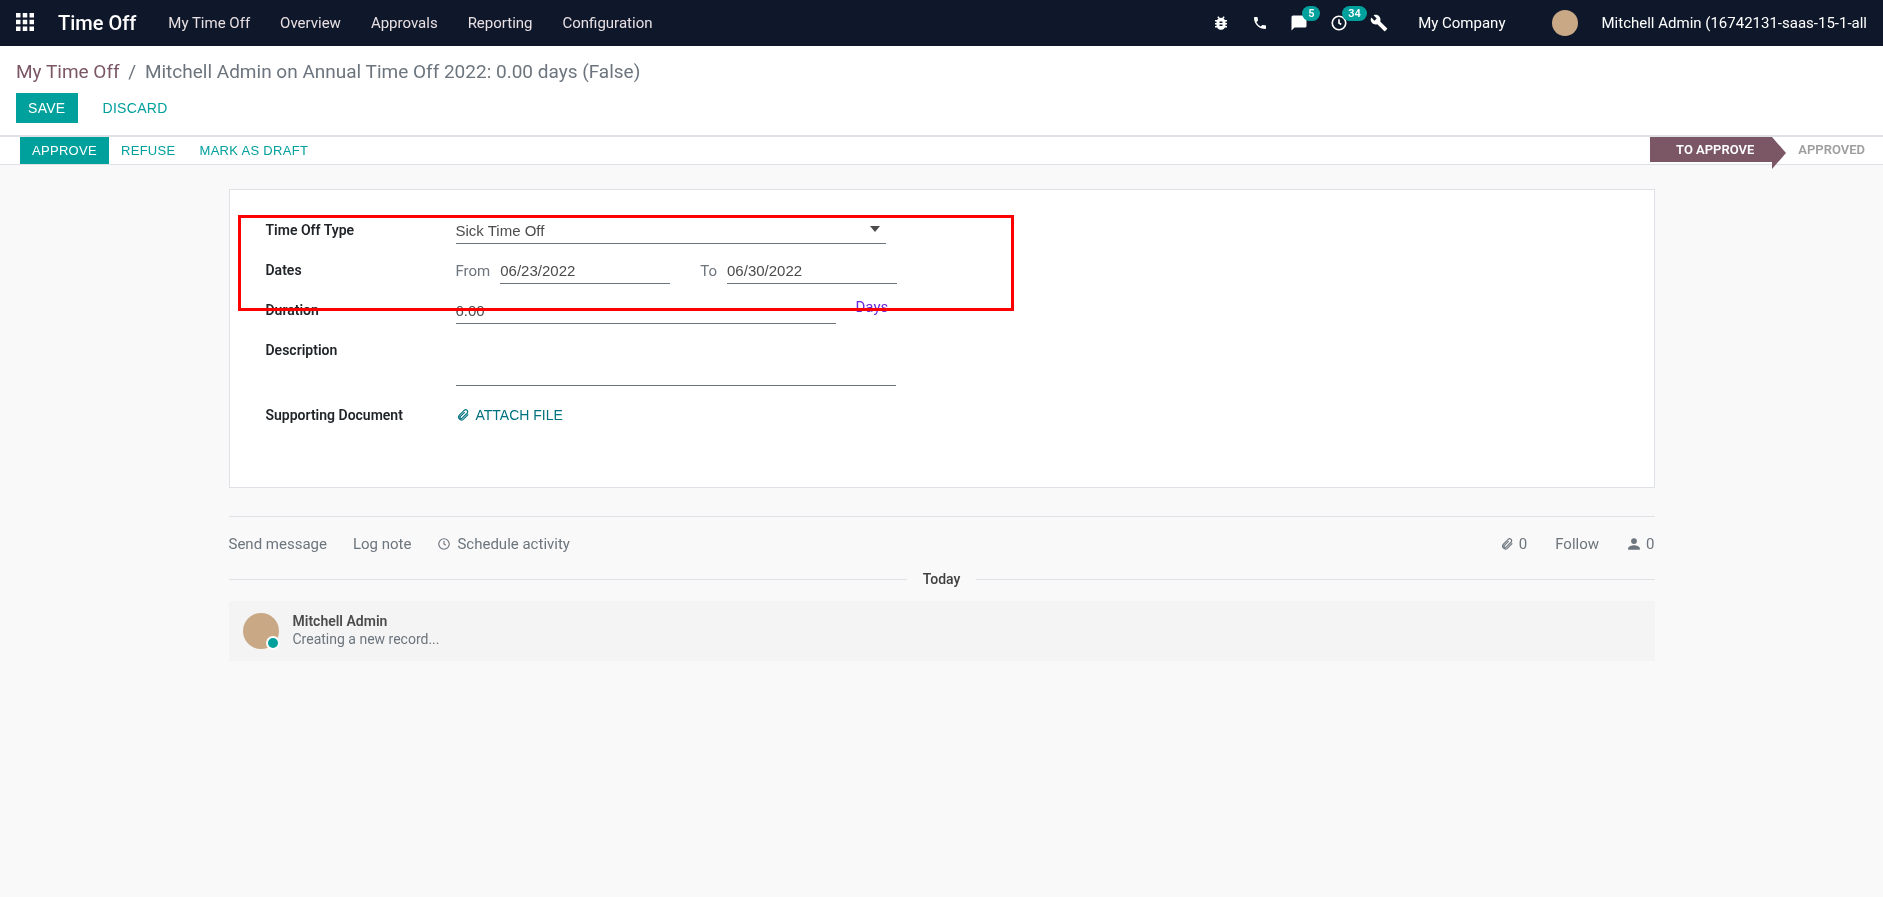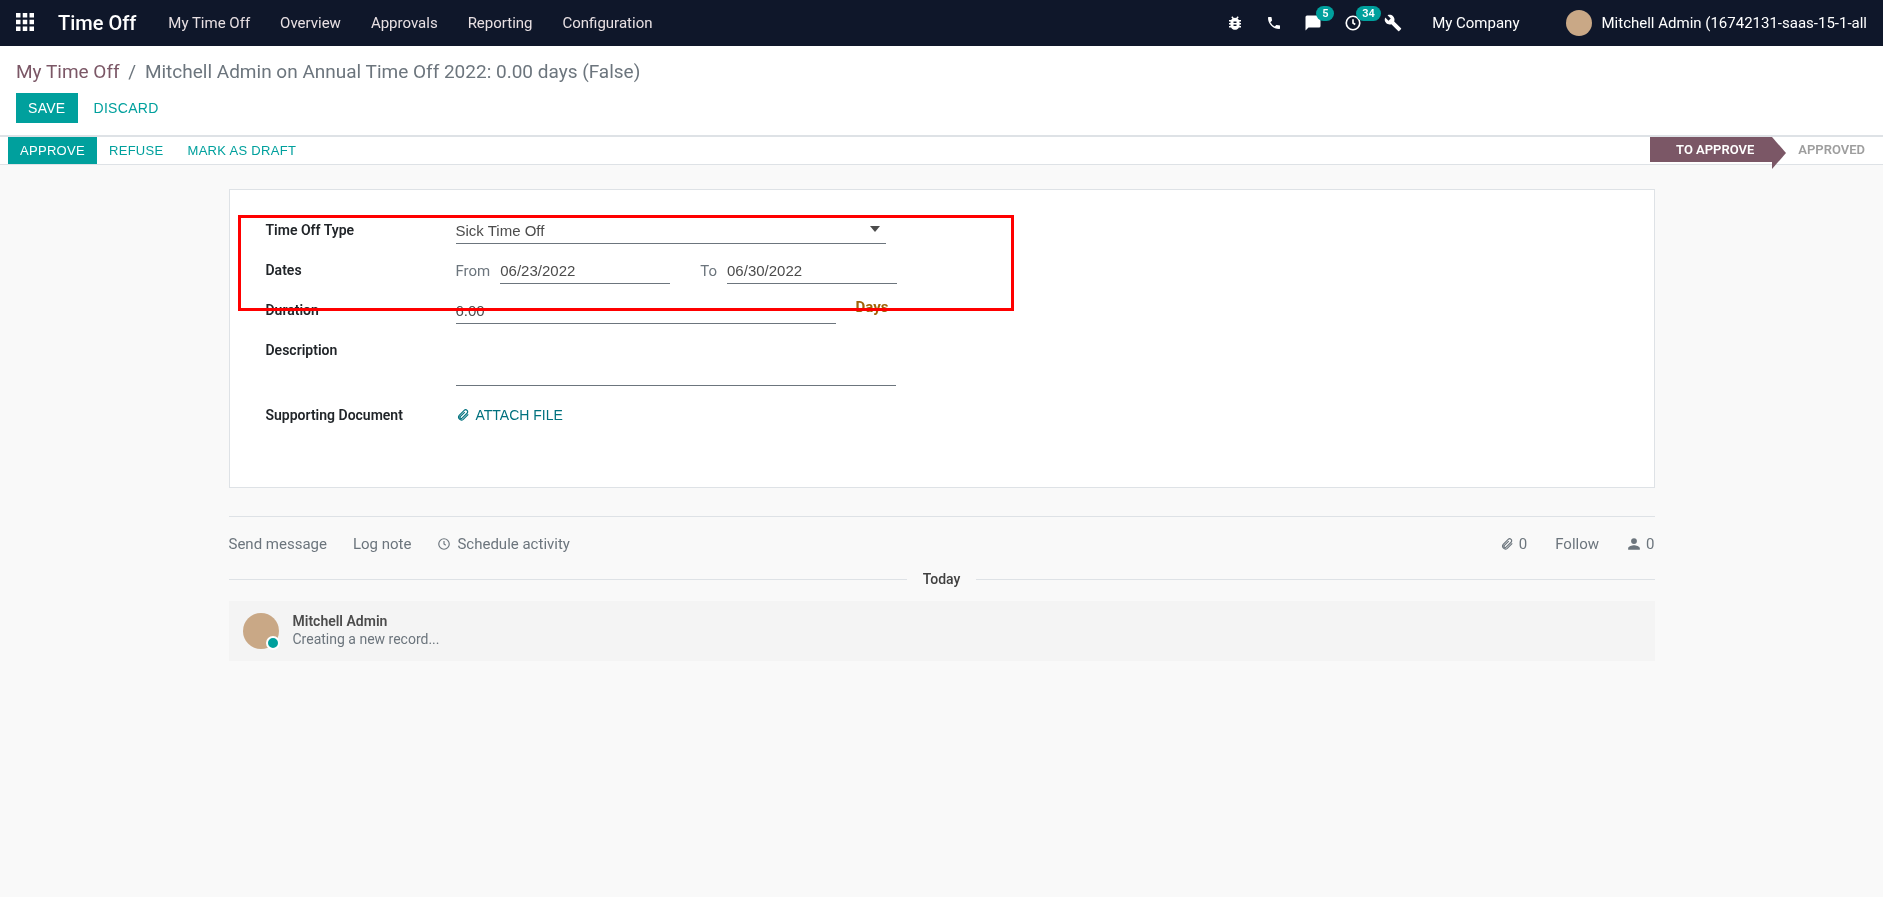--- a/index.html
+++ b/index.html
@@ -8,58 +8,58 @@
   .navbar { background: #0f172a; height: 46px; display: flex; align-items: center; padding: 0 16px; color: #fff; }
   .apps-icon { width: 20px; height: 20px; display: inline-block; margin-right: 22px; cursor: pointer; }
   .apps-icon svg { fill: #fff; }
   .brand { font-size: 20px; font-weight: 500; color: #fff; margin-right: 32px; }
   .nav-menu { display: flex; gap: 30px; flex: 1; }
   .nav-menu a { color: #e8e0e3; text-decoration: none; font-size: 15px; cursor: pointer; }
   .nav-icons { display: flex; align-items: center; gap: 22px; }
   .nav-icons .icon { color: #fff; cursor: pointer; position: relative; display: flex; align-items: center; }
   .badge { background: #00a09d; color: #fff; border-radius: 10px; font-size: 11px; padding: 1px 6px; position: absolute; top: -8px; left: 12px; font-weight: 600; }
   .company { color: #fff; font-size: 15px; margin-left: 8px; }
-  .user-area { display: flex; align-items: center; gap: 10px; margin-left: 24px; }
+  .user-area { display: flex; align-items: center; gap: 24px; margin-left: 24px; }
   .avatar { width: 26px; height: 26px; border-radius: 50%; background: #c9a886; display: inline-block; }
   .user-name { color: #fff; font-size: 15px; }
   
   .breadcrumb-bar { background: #fff; padding: 14px 16px 0 16px; }
   .breadcrumb { font-size: 19px; }
   .breadcrumb .link { color: #7b5766; cursor: pointer; }
   .breadcrumb .sep { color: #6c757d; margin: 0 4px; }
   .breadcrumb .current { color: #6c757d; }
   
-  .action-buttons { padding: 10px 16px 12px; display: flex; gap: 4px; background:#fff; border-bottom:1px solid #dee2e6;}
+  .action-buttons { padding: 10px 16px 12px; display: flex; gap: 13px; background:#fff; border-bottom:1px solid #dee2e6;}
   .btn { border: none; padding: 7px 12px; font-size: 14px; font-weight: 500; cursor: pointer; letter-spacing: 0.3px; }
   .btn-primary { background: #00a09d; color: #fff; }
   .btn-link { background: transparent; color: #00a09d; }
   
   .status-bar { display: flex; border-top: 1px solid #dee2e6; border-bottom: 1px solid #dee2e6; background: #fff; align-items: stretch; }
-  .status-left { display: flex; padding: 0 8px; }
+  .status-left { display: flex; padding: 0 20px; }
   .status-left .btn { padding: 6px 12px; font-size: 13px; }
   .status-right { margin-left: auto; display: flex; align-items: flex-start; }
   .status-step { padding: 5px 18px 5px 26px; font-size: 13px; font-weight: 600; position: relative; display: flex; align-items: center; }
   .status-step.active { background: #7b5766; color: #fff; }
   .status-step.inactive { color: #9e9e9e; background: #fff; }
   .status-step.active::after { content:''; position:absolute; right:-14px; top:0; bottom:0; width:0; height:0; border-top:16px solid transparent; border-bottom:16px solid transparent; border-left:14px solid #7b5766; z-index:2;}
   
   .form-sheet { max-width: 1426px; margin: 24px auto 0; background: #fff; border: 1px solid #dee2e6; padding: 28px 36px 50px; position: relative; }
   .highlight-box { position: absolute; border: 3px solid #ff0000; top: 25px; left: 8px; width: 776px; height: 96px; pointer-events: none; }
   .form-row { display: flex; align-items: flex-start; margin-bottom: 14px; }
   .form-label { width: 190px; font-weight: 600; color: #212529; font-size: 14px; padding-top: 4px; }
   .form-field { flex: 1; max-width: 440px; }
   .input-underline { border: none; border-bottom: 1px solid #6c757d; background: transparent; font-size: 15px; padding: 4px 0; width: 100%; color: #4c4c4c; }
   .select-wrap { position: relative; width: 430px; }
   .select-wrap .caret { position: absolute; right: 6px; top: 8px; pointer-events: none; }
   .dates-field { display: flex; align-items: center; gap: 10px; }
   .dates-field .sub { color: #6c757d; font-size: 15px; }
   .dates-field .date-input { width: 170px; }
   .duration-field { display: flex; align-items: flex-start; gap: 20px; }
   .duration-field .num { width: 380px; }
-  .duration-unit { color: #a16207; font-size: 15px; font-weight: bold; }
+  .duration-unit { color: #6d28d9; font-size: 15px; }
   textarea.input-underline { resize: none; height: 48px; }
   .attach-btn { color: #00717e; font-weight: 500; font-size: 14px; background: none; border: none; cursor: pointer; display: flex; align-items: center; gap: 6px; padding-top: 4px; }
   
   .chatter { max-width: 1426px; margin: 0 auto; border-top: 1px solid #dee2e6; margin-top: 28px; }
   .chatter-top { display: flex; align-items: center; padding: 18px 0; color: #6c757d; font-size: 15px; }
   .chatter-top .tab { margin-right: 26px; cursor: pointer; display:flex; align-items:center; gap:6px;}
   .chatter-top .right { margin-left: auto; display: flex; align-items: center; gap: 28px; }
   .chatter-top .right span { display:flex; align-items:center; gap:5px;}
   .chatter-divider { display:flex; align-items:center; text-align:center; gap:16px; }
   .chatter-divider::before, .chatter-divider::after { content:''; flex:1; border-top:1px solid #dee2e6; }

